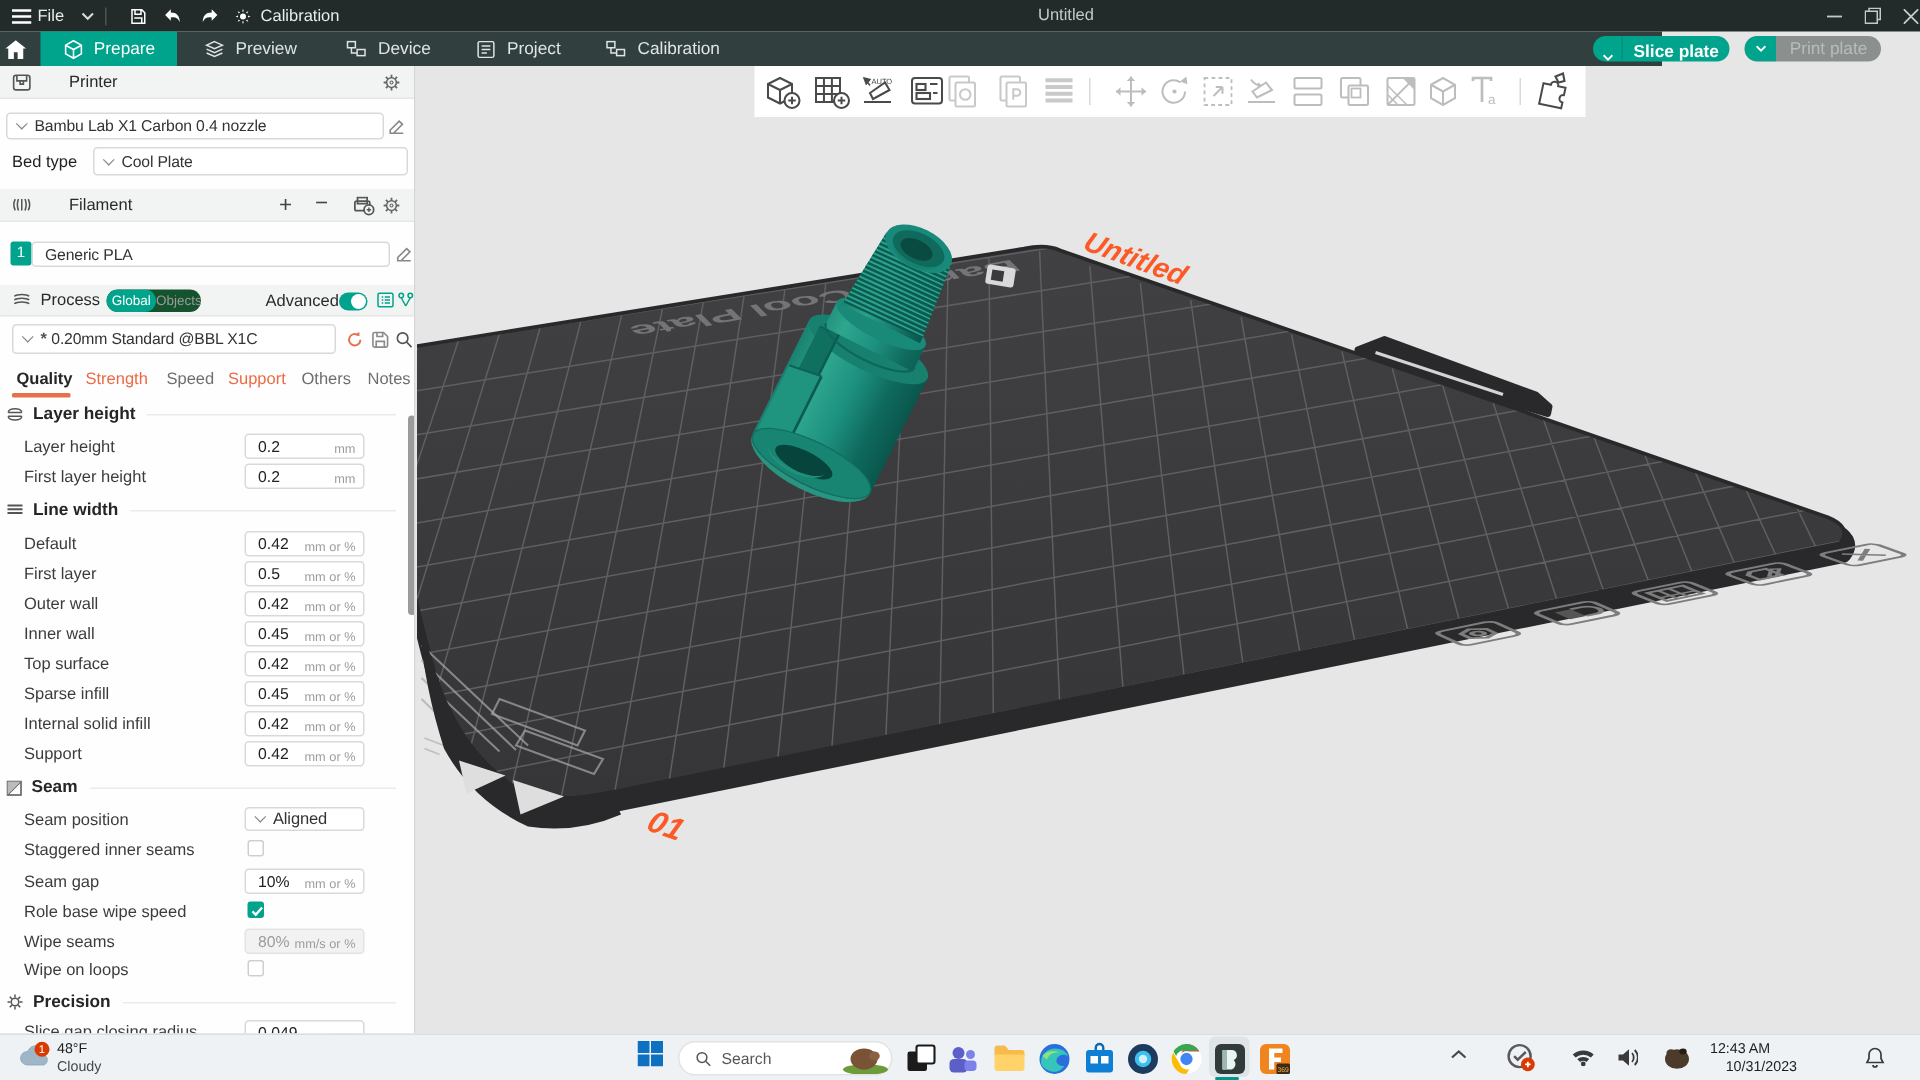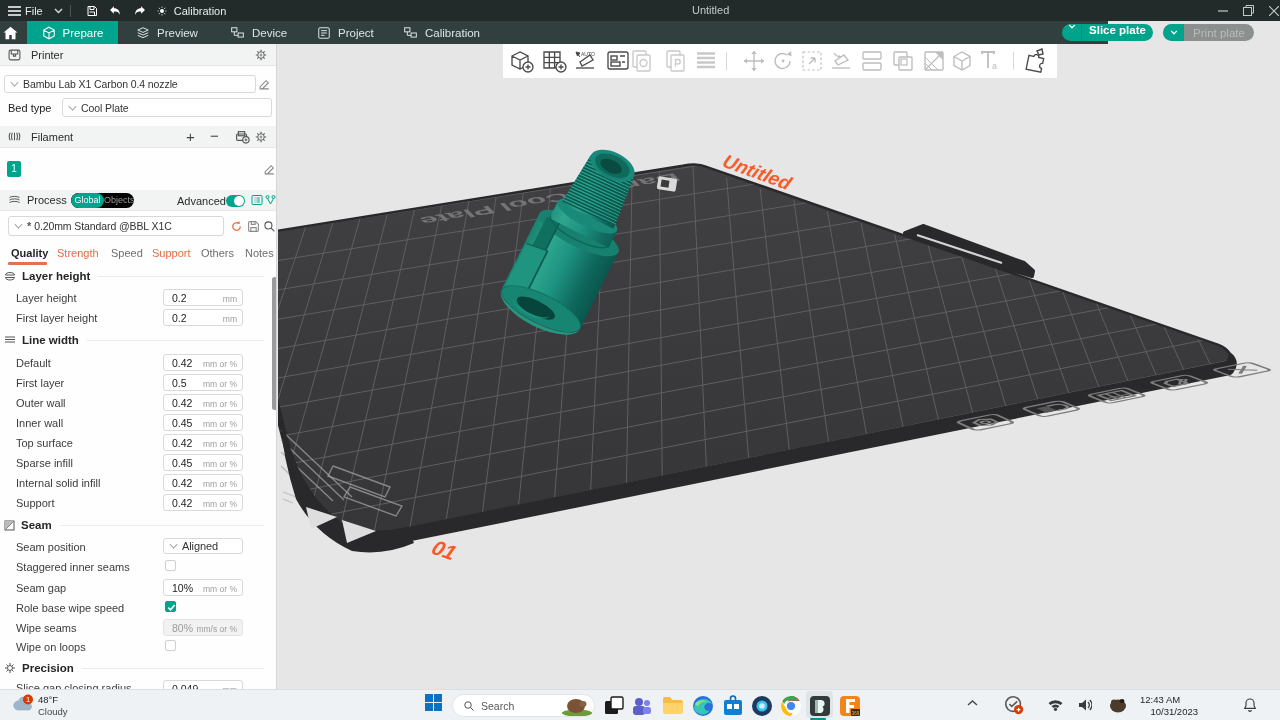--- a/index.html
+++ b/index.html
@@ -13,21 +13,21 @@
 #wintitle{position:absolute;left:692px;top:0;height:21px;line-height:21px;font-size:11px;color:#c3c9c8}
 .winbtn{position:absolute;top:0;height:21px;color:#c3c9c8;font-size:12px;display:flex;align-items:center;justify-content:center}
 
 #tabbar{position:absolute;left:0;top:21px;width:1108px;height:23px;background:#31403e}
 .tab{position:absolute;top:0;height:23px;display:flex;align-items:center;color:#dfe5e4;font-size:11.5px}
 .tab svg{margin-right:7px}
 #tab-prepare{left:27px;width:91px;background:#00a38c;justify-content:center;color:#fff}
 
 #panel{position:absolute;left:0;top:44px;width:277px;height:645px;background:#fefefe;border-right:1px solid #d5d5d5;overflow:hidden}
 .sechead{position:relative;background:#f2f3f3;border-bottom:1px solid #e7e7e7;display:flex;align-items:center}
-.sechead .ttl{font-size:11px;color:#2a2a2a;margin-left:10px}
+.sechead .ttl{font-size:11px;color:#2a2a2a;margin-left:25px}
 .combo{position:absolute;border:1px solid #d9d9d9;border-radius:3px;background:#fff;font-size:10.5px;letter-spacing:-0.1px;color:#333;display:flex;align-items:center}
 .chev{display:inline-block;width:7px;height:7px;border-right:1.4px solid #8a8a8a;border-bottom:1.4px solid #8a8a8a;transform:rotate(45deg) scale(.8);margin:0 5px 3px 6px}
 .lbl{position:absolute;font-size:11px;color:#3a3a3a}
 .vbox{position:absolute;width:80px;height:17px;border:1px solid #d9d9d9;border-radius:3px;background:#fff;font-size:10.5px;color:#222}
 .vbox .val{position:absolute;left:8px;top:2px}
 .vbox .unit{position:absolute;right:5px;top:4px;font-size:8.5px;color:#9c9c9c}
 .vbox.dis{background:#f2f2f2;border-color:#e3e3e3}
 .vbox.dis .val{color:#9c9c9c}
 .grph{position:absolute;display:flex;align-items:center;font-size:11.5px;font-weight:bold;color:#262626}
 .grph .ln{height:1px;background:#ebebeb;flex:1;margin-left:8px}
@@ -106,21 +106,21 @@
  <div class="tab" style="left:317px"><svg width="14" height="14" viewBox="0 0 24 24">
           <rect x="3" y="3" width="18" height="18" rx="2" fill="none" stroke="#dfe5e4" stroke-width="1.7"></rect>
           <path d="M7 8h10M7 12h10M7 16h6" stroke="#dfe5e4" stroke-width="1.7"></path>
         </svg>Project</div>
  <div class="tab" style="left:403px"><svg width="15" height="14" viewBox="0 0 24 24">
           <rect x="2" y="3" width="9" height="7" fill="none" stroke="#dfe5e4" stroke-width="1.7"></rect>
           <rect x="13" y="12" width="9" height="7" fill="none" stroke="#dfe5e4" stroke-width="1.7"></rect>
           <path d="M6.5 10v6h6.5" fill="none" stroke="#dfe5e4" stroke-width="1.7"></path>
         </svg>Calibration</div>
 
- <div class="abs" style="left:1062px;top:3px;width:91px;height:17px;border-radius:9px;background:#00a38c;display:flex;align-items:flex-start">
+ <div class="abs" style="left:1062px;top:3px;width:91px;height:17px;border-radius:9px;background:#00a38c;display:flex;align-items:flex-end">
    <svg width="8" height="5" viewBox="0 0 9 6" style="margin-left:6px">
           <path d="M1 1l3.5 3.5L8 1" stroke="#fff" stroke-width="1.5" fill="none"></path>
         </svg>
    <div style="width:1px;height:17px;background:#00917c;margin-left:5px"></div>
    <span style="flex:1;text-align:center;font-size:11.5px;font-weight:bold;color:#fff">Slice plate</span>
  </div>
  <div class="abs" style="left:1163px;top:3px;width:91px;height:17px;border-radius:9px;background:#8b908f;display:flex;align-items:center;overflow:hidden">
    <div style="width:21px;height:17px;background:#00a38c;display:flex;align-items:center;justify-content:center;border-radius:9px 0 0 9px">
           <svg width="8" height="5" viewBox="0 0 9 6">
             <path d="M1 1l3.5 3.5L8 1" stroke="#fff" stroke-width="1.5" fill="none"></path>
@@ -172,29 +172,32 @@
         </svg>
         <svg width="12" height="12" viewBox="0 0 24 24" style="position:absolute;right:9px;top:5px">
           <circle cx="12" cy="12" r="6.5" fill="none" stroke="#666" stroke-width="2"></circle>
           <circle cx="12" cy="12" r="2" fill="none" stroke="#666" stroke-width="1.5"></circle>
           <g stroke="#666" stroke-width="2.4">
             <path d="M12 1.5v4M12 18.5v4M1.5 12h4M18.5 12h4M4.6 4.6l2.8 2.8M16.6 16.6l2.8 2.8M19.4 4.6l-2.8 2.8M7.4 16.6l-2.8 2.8"></path>
           </g>
         </svg>
       </div>
 <div class="abs" style="left:7px;top:117px;width:14px;height:16px;background:#00a38c;border-radius:2px;color:#fff;font-size:10px;text-align:center;line-height:16px">1</div>
+<div class="combo" style="left:21px;top:117px;width:239px;height:17px">
+        <span style="margin-left:8px">Generic PLA</span>
+      </div>
 <svg width="13" height="13" viewBox="0 0 24 24" style="position:absolute;left:263px;top:119px">
         <path d="M4 20h16M4 20v-4L15 5l4 4L8 20z" fill="none" stroke="#888" stroke-width="2"></path>
       </svg>
 <div class="sechead" style="position:absolute;left:0;top:146px;width:276px;height:21px">
         <svg width="13" height="12" viewBox="0 0 24 24" style="margin-left:8px">
           <path d="M2 7c4-3 16-3 20 0M2 12c4-3 16-3 20 0M2 17c4-3 16-3 20 0" fill="none" stroke="#555" stroke-width="2"></path>
         </svg>
         <span class="ttl" style="margin-left:6px">Process</span>
-        <div style="position:absolute;left:71px;top:3px;width:63px;height:15px;border-radius:8px;background:#000000;overflow:hidden">
+        <div style="position:absolute;left:71px;top:3px;width:63px;height:15px;border-radius:8px;background:#14532d;overflow:hidden">
           <div style="position:absolute;left:0;top:0;width:33px;height:15px;border-radius:8px;background:#00a38c;color:#fff;font-size:9px;text-align:center;line-height:15px">Global</div>
           <div style="position:absolute;left:33px;top:0;width:30px;height:15px;color:#9a9a9a;font-size:9px;text-align:center;line-height:15px">Objects</div>
         </div>
         <span style="position:absolute;left:177px;top:5px;font-size:11px;color:#2a2a2a">Advanced</span>
         <div style="position:absolute;left:226px;top:5px;width:19px;height:12px;border-radius:6px;background:#00a38c">
           <div style="position:absolute;right:1px;top:1px;width:10px;height:10px;border-radius:50%;background:#fff"></div>
         </div>
         <svg width="12" height="12" viewBox="0 0 24 24" style="position:absolute;left:251px;top:4px">
           <rect x="2" y="3" width="20" height="18" rx="2" fill="none" stroke="#00a38c" stroke-width="2"></rect>
           <path d="M7 8h2M7 12h2M7 16h2M11 8h7M11 12h7M11 16h7" stroke="#00a38c" stroke-width="1.8"></path>

